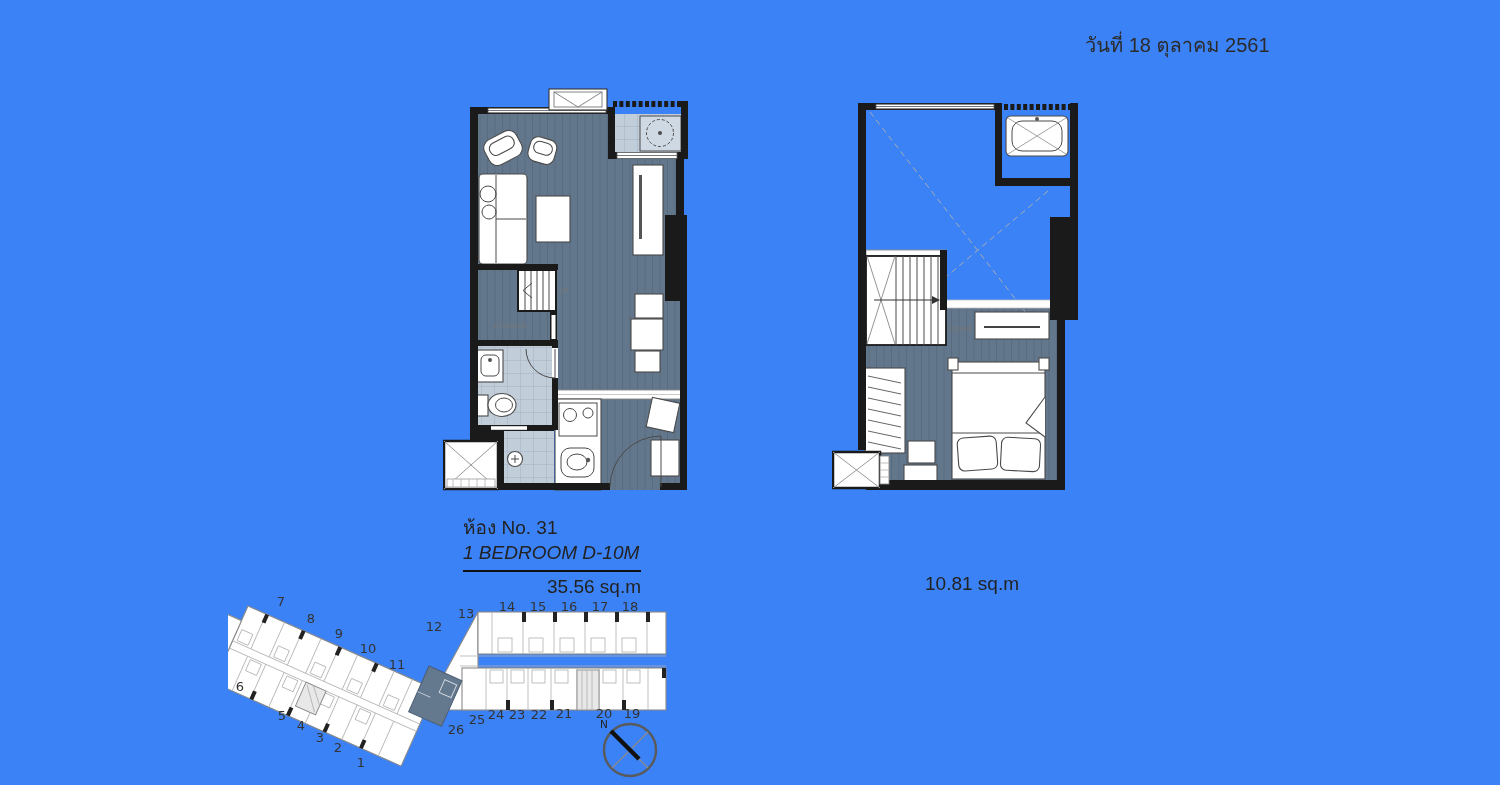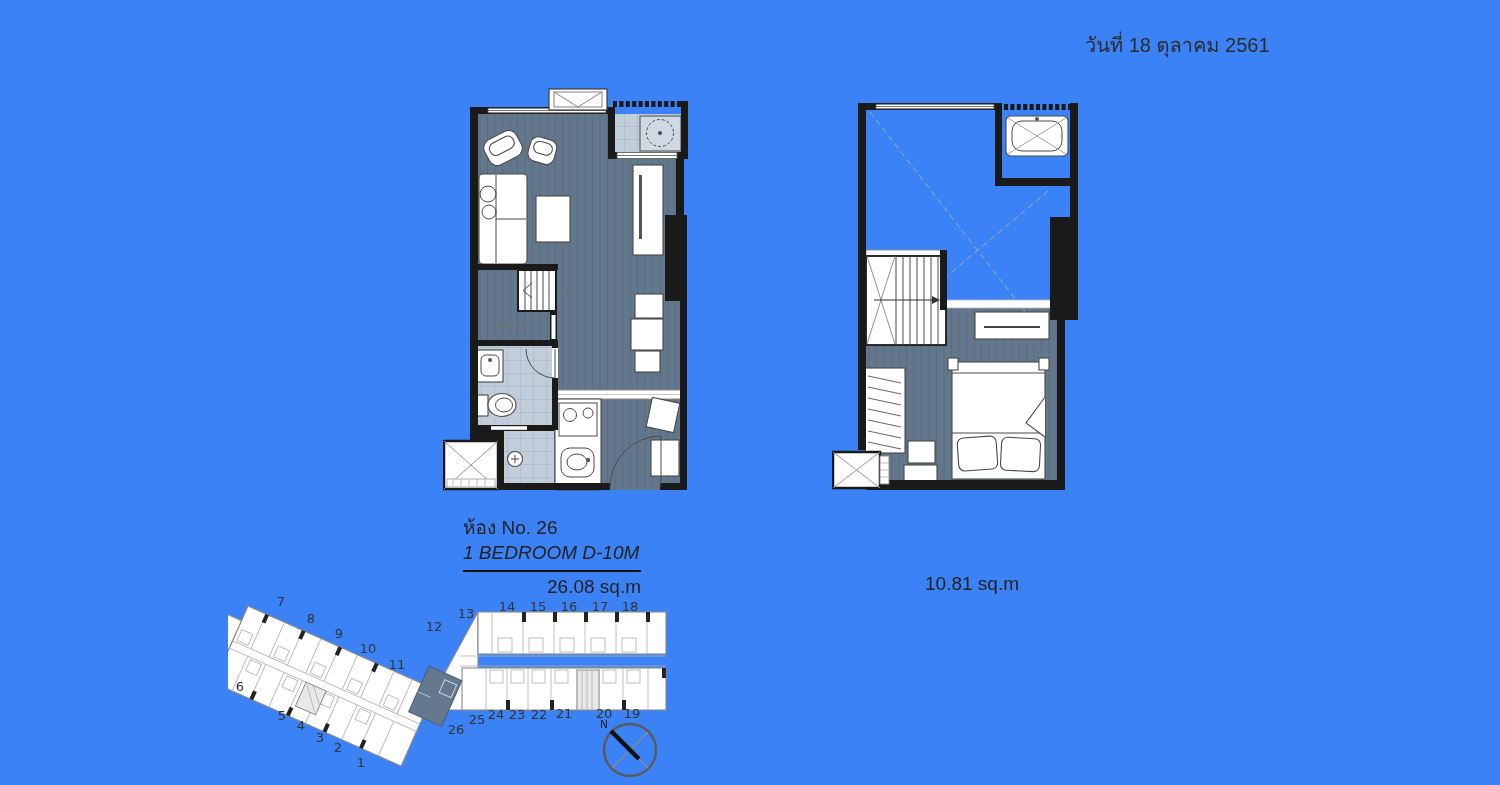--- a/index.html
+++ b/index.html
@@ -306,24 +306,24 @@
       <rect x="48" y="361" width="9" height="28" fill="#fff" stroke="#888" stroke-width="0.9"></rect>
       <line x1="48" y1="368" x2="57" y2="368" class="lite"></line>
       <line x1="48" y1="375" x2="57" y2="375" class="lite"></line>
       <line x1="48" y1="382" x2="57" y2="382" class="lite"></line>
     </g>
 
     <text class="tiny" x="117" y="236">DOWN</text>
   </svg>
 
   <div class="abs unit-info">
-    <div class="l1">ห้อง No. 26</div>
+    <div class="l1">ห้อง No. 31</div>
     <div class="l2">1 BEDROOM D-10M</div>
     <div class="rule"></div>
-    <div class="area">26.08 sq.m</div>
+    <div class="area">35.56 sq.m</div>
   </div>
   <div class="abs area-upper">10.81 sq.m</div>
 
   <svg class="abs" style="left:228px;top:592px" width="445" height="193" viewBox="0 0 445 193">
 
     <polygon points="207,99 250,20 250,118 196,118" class="bld"></polygon>
 
     <g transform="translate(20,14) rotate(24)">
       <rect x="0" y="0" width="205" height="84" class="bld"></rect>
       <rect x="-22" y="16" width="22" height="52" class="bld"></rect>

